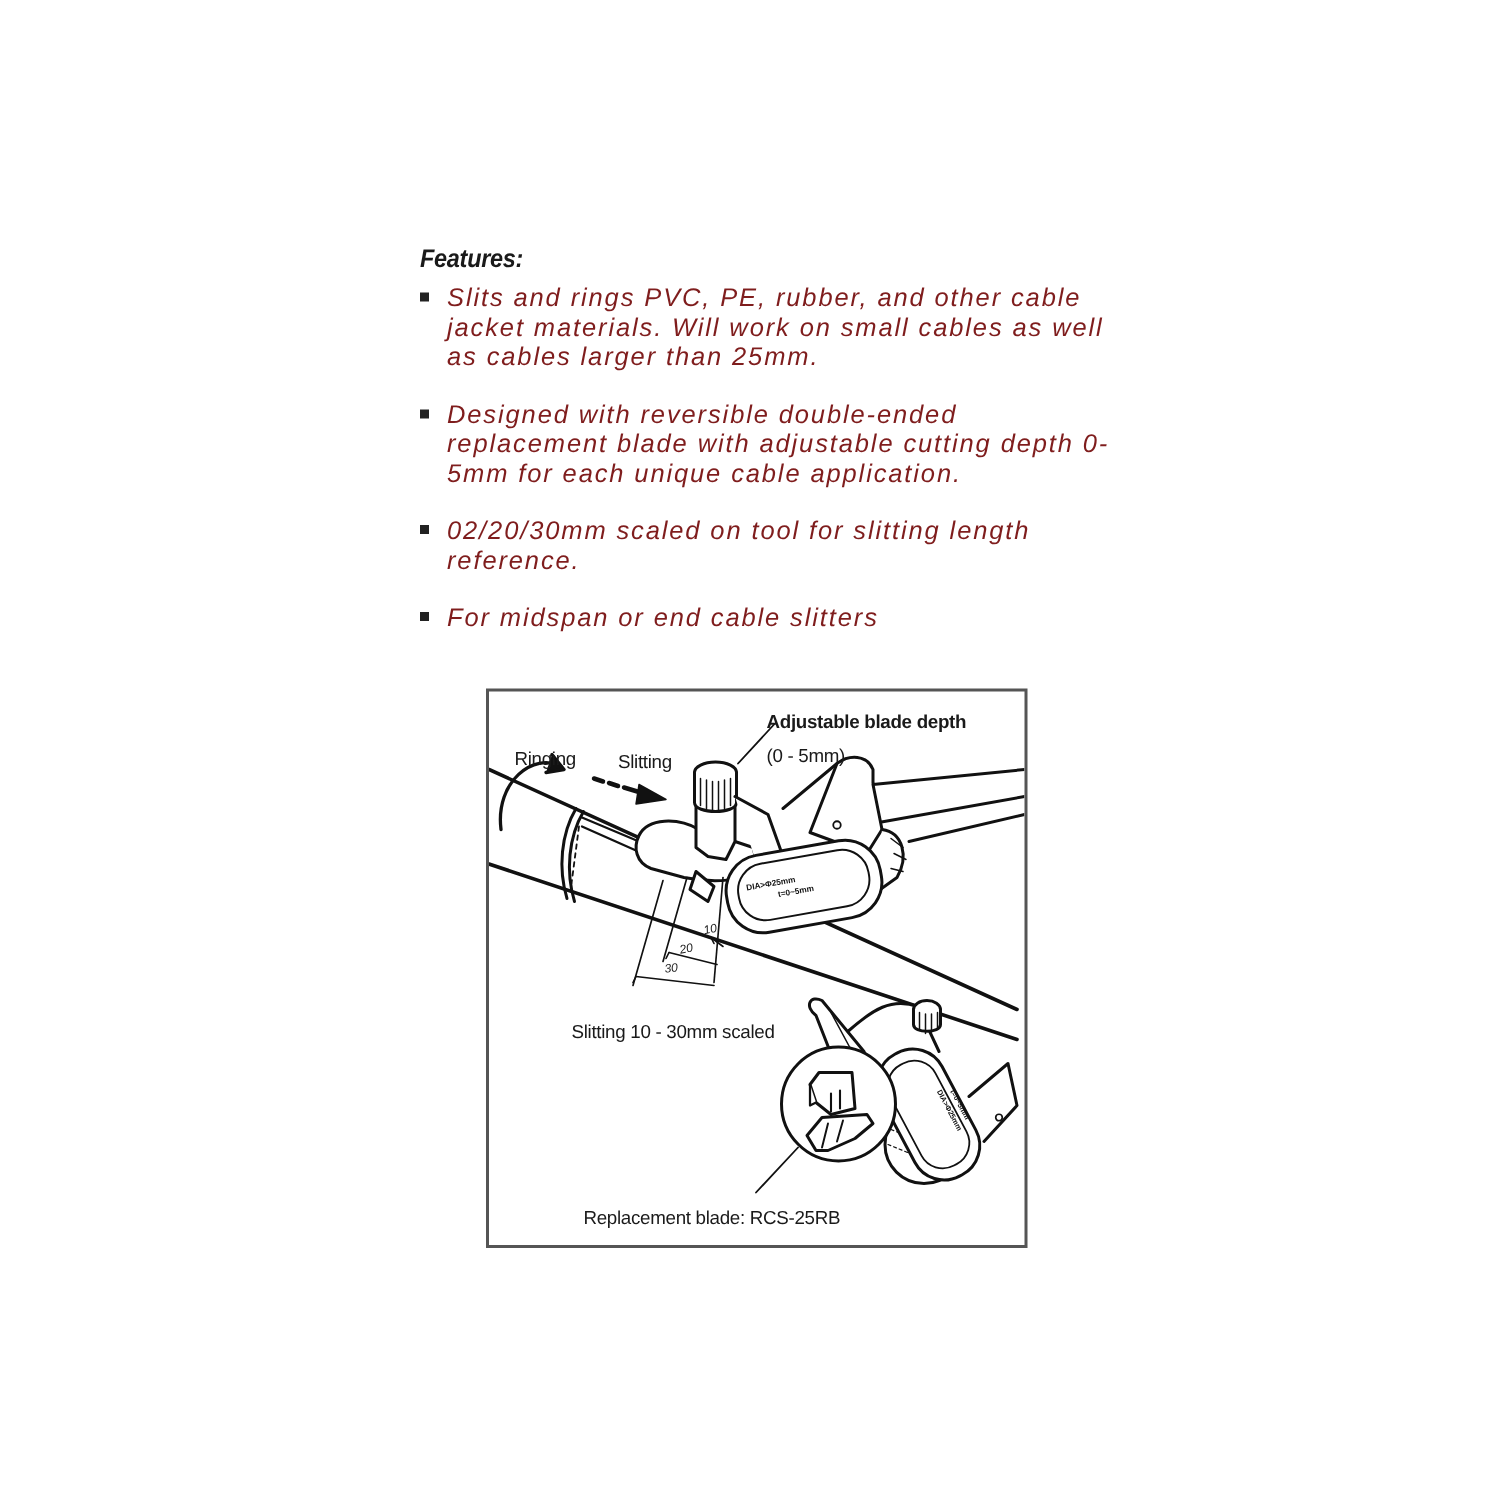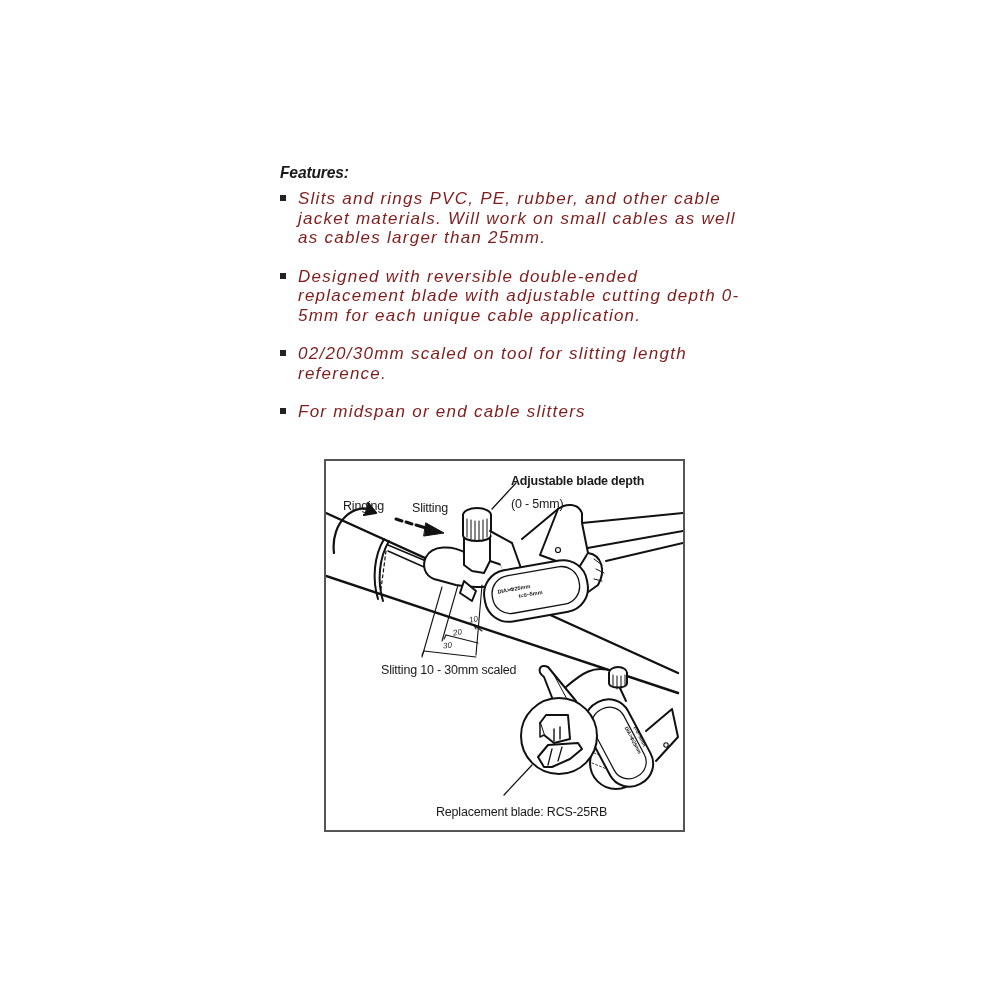--- a/index.html
+++ b/index.html
@@ -156,19 +156,19 @@
     <g stroke-width="1.2">
       <path d="M190 22 L166 48"></path>
       <path d="M206 304 L178 334"></path>
     </g>
   </svg>
 
   <span class="label" style="left:17px;top:22px;margin-top:16px;">Ringing</span>
   <span class="label" style="left:86px;top:40px;text-align:right;">Slitting</span>
   <span class="label" style="left:185px;top:13px;font-weight:bold;">Adjustable blade depth</span>
   <span class="label" style="left:185px;top:36px;">(0 - 5mm)</span>
-  <span class="label" style="left:55px;top:202px;">Slitting 10 - 30mm scaled</span>
-  <span class="label" style="left:63px;top:344px;margin-left:47px;">Replacement blade: RCS-25RB</span>
+  <span class="label" style="left:55px;top:220px;">Slitting 10 - 30mm scaled</span>
+  <span class="label" style="left:63px;top:344px;">Replacement blade: RCS-25RB</span>
 
   <span class="tiny" style="left:143px;top:154px;transform:rotate(-12deg);">10</span>
   <span class="tiny" style="left:127px;top:167px;transform:rotate(-12deg);">20</span>
   <span class="tiny" style="left:117px;top:180px;transform:rotate(-6deg);">30</span>
 </div>
 
 </body></html>

